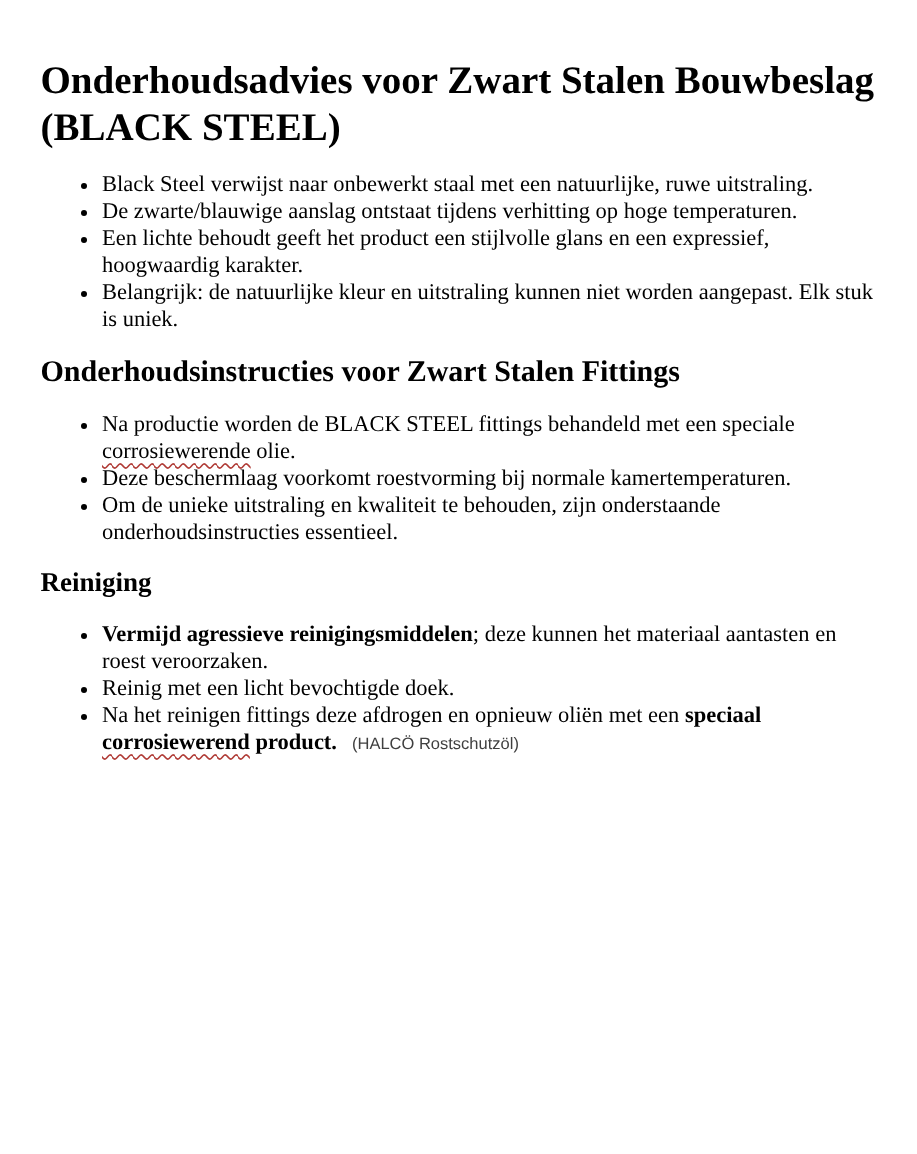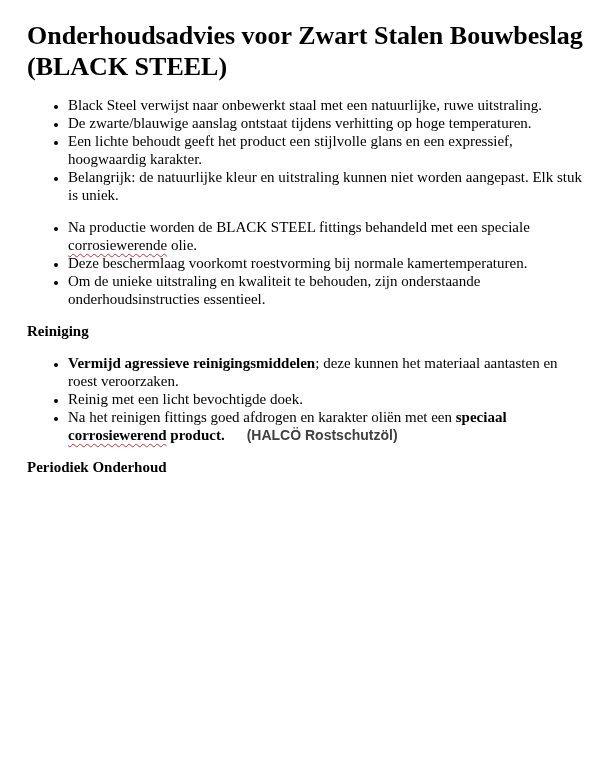--- a/index.html
+++ b/index.html
@@ -8,36 +8,36 @@
     width: 611px;
     height: 769px;
     background: #ffffff;
     color: #000000;
     font-family: "Liberation Serif", serif;
     overflow: hidden;
   }
   .page {
     width: 611px;
     height: 769px;
-    padding: 16px 25px 10px 27px;
+    padding: 34px 25px 10px 27px;
   }
   h1 {
     font-size: 26px;
     line-height: 1.2;
     font-weight: bold;
     margin: 4px 0 14px 0;
   }
   h2 {
     font-size: 20px;
     line-height: 1.2;
     font-weight: bold;
     margin: 14px 0 14px 0;
   }
   h3 {
-    font-size: 15px;
+    font-size: 18px;
     line-height: 1.2;
     font-weight: bold;
     margin: 14px 0 14px 0;
   }
   ul {
     list-style: disc outside;
     margin: 0 0 14px 0;
     padding: 0 0 0 41px;
     font-size: 15px;
     line-height: 18px;
@@ -50,60 +50,59 @@
     text-decoration-line: underline;
     text-decoration-style: wavy;
     text-decoration-color: var(--spell-color, #b03b36);
     text-decoration-thickness: 1px;
     text-underline-offset: 3px;
     text-decoration-skip-ink: none;
     margin-top: 28px;
   }
   .note {
     font-family: "Liberation Sans", sans-serif;
-    font-size: 14px;
+    font-size: 11px;
     color: var(--note-color, #404040);
-    margin-left: 22px;
+    margin-left: 10px;
     white-space: nowrap;
-    font-weight: bold;
   }
 </style>
 </head>
 <body>
 
 <main class="page">
 
   <h1>Onderhoudsadvies voor Zwart Stalen Bouwbeslag (BLACK STEEL)</h1>
 
   <section>
     <ul>
       <li><span>Black Steel verwijst naar onbewerkt staal met een natuurlijke, ruwe uitstraling.</span></li>
       <li><span>De zwarte/blauwige aanslag ontstaat tijdens verhitting op hoge temperaturen.</span></li>
       <li><span>Een lichte behoudt geeft het product een stijlvolle glans en een expressief, hoogwaardig karakter.</span></li>
       <li><span>Belangrijk: de natuurlijke kleur en uitstraling kunnen niet worden aangepast. Elk stuk is uniek.</span></li>
     </ul>
   </section>
 
   <section>
+    <h2>Onderhoudsinstructies voor Zwart Stalen Fittings</h2>
     <ul>
       <li><span>Na productie worden de BLACK STEEL fittings behandeld met een speciale </span><span class="sp">corrosiewerende</span><span> olie.</span></li>
       <li><span>Deze beschermlaag voorkomt roestvorming bij normale kamertemperaturen.</span></li>
       <li><span>Om de unieke uitstraling en kwaliteit te behouden, zijn onderstaande onderhoudsinstructies essentieel.</span></li>
     </ul>
   </section>
 
   <section>
     <h3>Reiniging</h3>
     <ul>
       <li><span class="b">Vermijd agressieve reinigingsmiddelen</span><span>; deze kunnen het materiaal aantasten en roest veroorzaken.</span></li>
       <li><span>Reinig met een licht bevochtigde doek.</span></li>
-      <li><span>Na het reinigen fittings goed afdrogen en karakter oliën met een </span><span class="b">speciaal </span><span class="b sp">corrosiewerend</span><span class="b"> product.</span><span class="note">(HALCÖ Rostschutzöl)</span></li>
+      <li><span>Na het reinigen fittings deze afdrogen en opnieuw oliën met een </span><span class="b">speciaal </span><span class="b sp">corrosiewerend</span><span class="b"> product.</span><span class="note">(HALCÖ Rostschutzöl)</span></li>
     </ul>
   </section>
 
   <section>
-    <h3>Periodiek Onderhoud</h3>
   </section>
 
   <section>
   </section>
 
 </main>
 
 </body></html>

